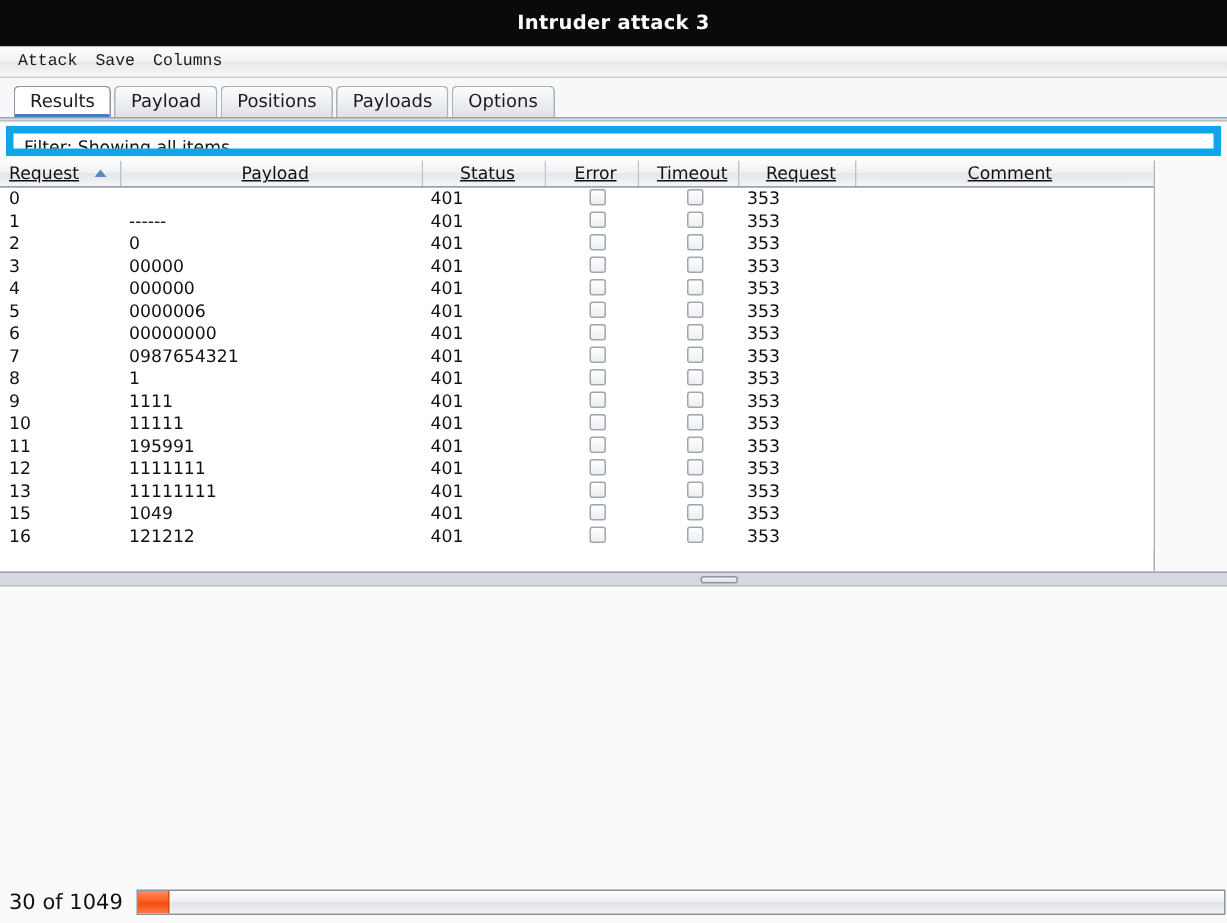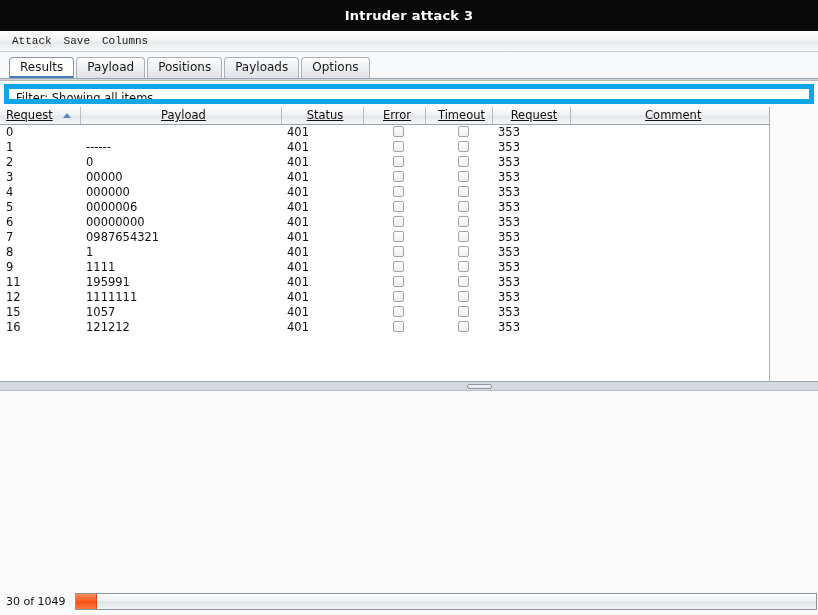--- a/index.html
+++ b/index.html
@@ -217,21 +217,21 @@
   
   .statusbar {
     flex: 0 0 auto;
     height: 27px;
     display: flex;
     align-items: center;
     background: #fafafa;
     padding-left: 6px;
   }
   .status-text {
-    font-size: 11px;
+    font-size: 14px;
     color: #111;
     white-space: nowrap;
     margin-right: 9px;
   }
   .progress-outer {
     flex: 1 1 auto;
     height: 17px;
     margin-right: 1px;
     border: 1px solid #8b949d;
     background: linear-gradient(to bottom, #fcfcfc 0%, #eef0f2 48%, #dfe2e6 52%, #f2f3f5 100%);
@@ -387,40 +387,58 @@
             <tr>
               <td class="c-request">9</td>
               <td class="c-payload">1111</td>
               <td class="c-status">401</td>
               <td class="c-center"><span class="cb"></span></td>
               <td class="c-center"><span class="cb tmo"></span></td>
               <td class="c-length">353</td>
               <td class="c-comment"></td>
             </tr>
             <tr>
+              <td class="c-request">10</td>
+              <td class="c-payload">11111</td>
+              <td class="c-status">401</td>
+              <td class="c-center"><span class="cb"></span></td>
+              <td class="c-center"><span class="cb tmo"></span></td>
+              <td class="c-length">353</td>
+              <td class="c-comment"></td>
+            </tr>
+            <tr>
               <td class="c-request">11</td>
               <td class="c-payload">195991</td>
               <td class="c-status">401</td>
               <td class="c-center"><span class="cb"></span></td>
               <td class="c-center"><span class="cb tmo"></span></td>
               <td class="c-length">353</td>
               <td class="c-comment"></td>
             </tr>
             <tr>
               <td class="c-request">12</td>
               <td class="c-payload">1111111</td>
               <td class="c-status">401</td>
               <td class="c-center"><span class="cb"></span></td>
               <td class="c-center"><span class="cb tmo"></span></td>
               <td class="c-length">353</td>
               <td class="c-comment"></td>
             </tr>
             <tr>
+              <td class="c-request">13</td>
+              <td class="c-payload">11111111</td>
+              <td class="c-status">401</td>
+              <td class="c-center"><span class="cb"></span></td>
+              <td class="c-center"><span class="cb tmo"></span></td>
+              <td class="c-length">353</td>
+              <td class="c-comment"></td>
+            </tr>
+            <tr>
               <td class="c-request">15</td>
-              <td class="c-payload">1057</td>
+              <td class="c-payload">1049</td>
               <td class="c-status">401</td>
               <td class="c-center"><span class="cb"></span></td>
               <td class="c-center"><span class="cb tmo"></span></td>
               <td class="c-length">353</td>
               <td class="c-comment"></td>
             </tr>
             <tr>
               <td class="c-request">16</td>
               <td class="c-payload">121212</td>
               <td class="c-status">401</td>

